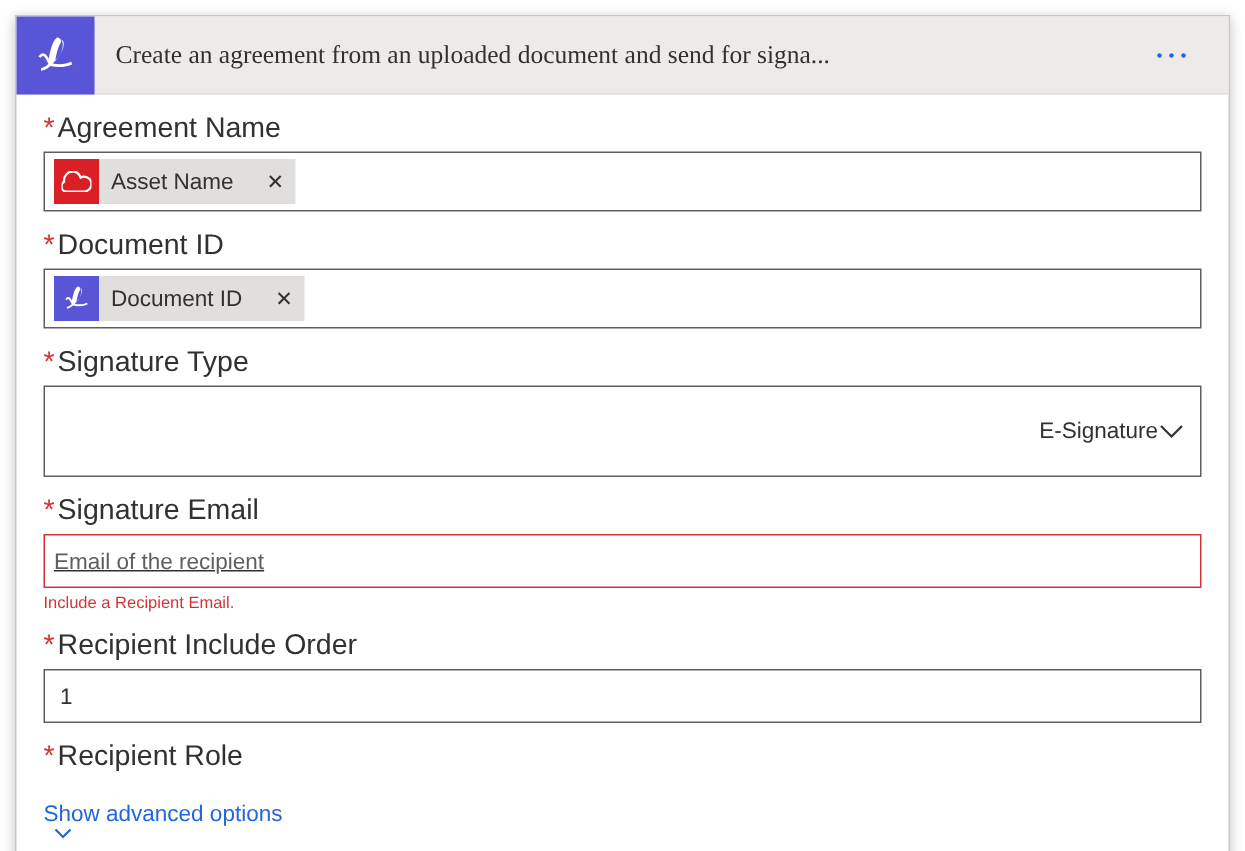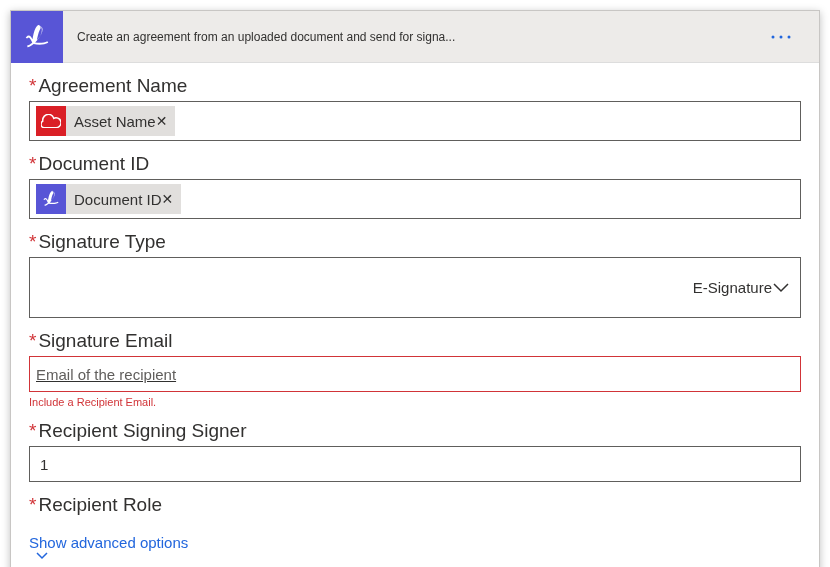--- a/index.html
+++ b/index.html
@@ -27,25 +27,26 @@
       height: 52px;
       background: #5855d6;
       display: flex;
       align-items: center;
       justify-content: center;
       flex-shrink: 0;
     }
     .header-title {
       flex: 1;
       padding-left: 14px;
-      font-size: 12px;
+      font-size: 17px;
       color: #323130;
       white-space: nowrap;
       overflow: hidden;
       text-overflow: ellipsis;
+      font-family: Liberation Serif, serif;
     }
     .header-menu {
       width: 50px;
       text-align: center;
       color: #2266dd;
       font-size: 20px;
       letter-spacing: 2px;
       cursor: pointer;
     }
     .body {
@@ -84,21 +85,21 @@
       width: 30px;
       height: 30px;
       display: flex;
       align-items: center;
       justify-content: center;
       margin-right: 8px;
       flex-shrink: 0;
     }
     .token-icon.red { background: #da1f26; }
     .token-icon.purple { background: #5855d6; }
-    .token-label { margin-right: 0; }
+    .token-label { margin-right: 22px; }
     .token-close { font-size: 14px; cursor: pointer; color: #323130; }
     .select {
       border: 1px solid #605e5c;
       min-height: 36px;
       padding: 21px 10px;
       display: flex;
       align-items: center;
       justify-content: flex-end;
       font-size: 15px;
       color: #323130;
@@ -207,21 +208,21 @@
     <div class="field">
       <div class="label"><span class="asterisk">*</span><span>Signature Email</span></div>
       <div class="input-box error">
         <span class="placeholder">Email of the recipient</span>
       </div>
       <div class="error-msg">Include a Recipient Email.</div>
     </div>
 
     
     <div class="field">
-      <div class="label"><span class="asterisk">*</span><span>Recipient Signing Signer</span></div>
+      <div class="label"><span class="asterisk">*</span><span>Recipient Include Order</span></div>
       <input type="text" class="text-input" value="1" style="">
     </div>
 
     
     <div class="field">
       <div class="label"><span class="asterisk">*</span><span>Recipient Role</span></div>
     </div>
 
     <div class="adv-link">
       <span>Show advanced options</span>

